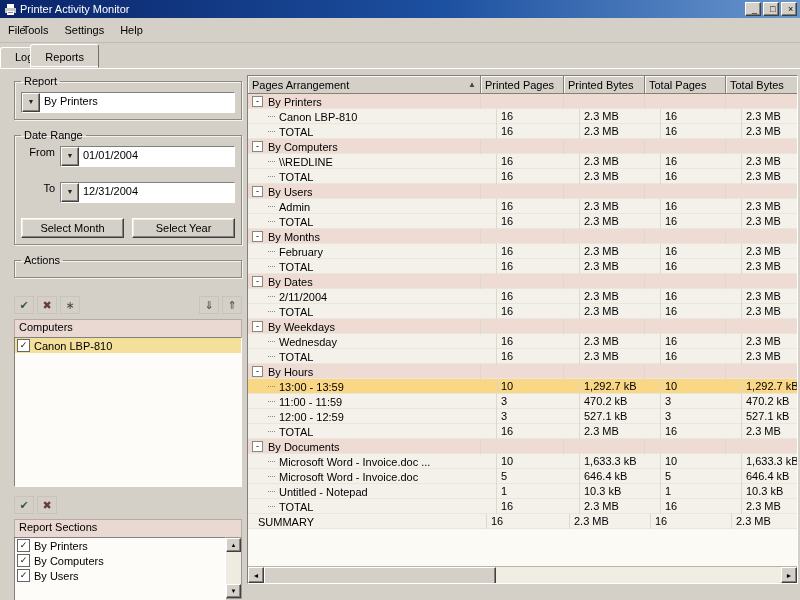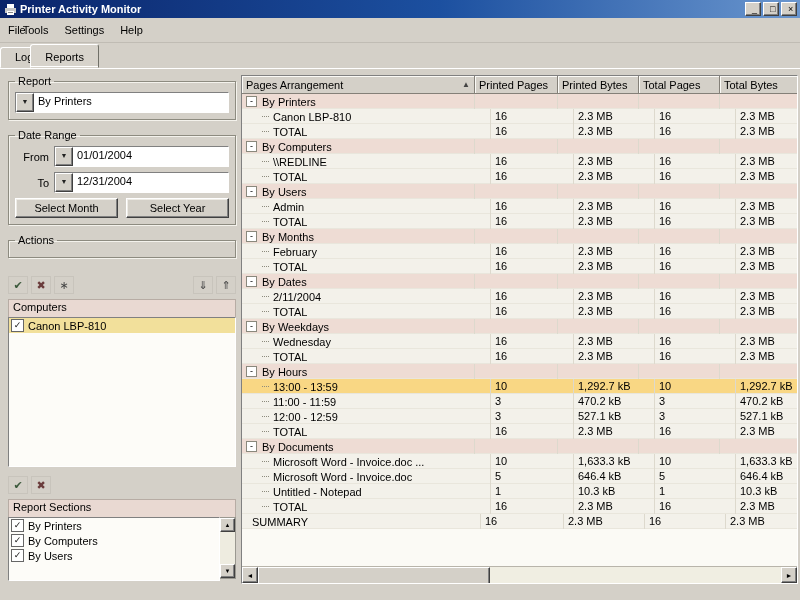--- a/index.html
+++ b/index.html
@@ -4,55 +4,55 @@
 <style>
   html,body{margin:0;padding:0}
   body{width:800px;height:600px;overflow:hidden;background:#d4d0c8;
        font-family:"Liberation Sans",sans-serif;font-size:11px;color:#000}
   .window{width:800px;height:600px;display:flex;flex-direction:column;overflow:hidden}
 
   
   .titlebar{height:18px;flex:none;display:flex;align-items:center;padding:0 2px;
             background:linear-gradient(90deg,#0a246a 0%,#1c50a0 55%,#6a96ce 100%);color:#fff}
   .title-icon{width:13px;height:11px;margin:0 3px 0 2px;flex:none}
-  .title-text{font-weight:bold;font-size:11px;flex:1;white-space:nowrap;overflow:hidden}
+  .title-text{font-weight:normal;font-size:11px;flex:1;white-space:nowrap;overflow:hidden}
   .winbtns{display:flex;gap:2px;padding-right:1px}
   .winbtn{width:16px;height:14px;background:#d4d0c8;color:#000;font-size:9px;line-height:11px;
           text-align:center;border:1px solid;border-color:#fff #404040 #404040 #fff;
           box-shadow:inset -1px -1px 0 #808080;cursor:default;font-family:"Liberation Sans",sans-serif}
 
   
   .menubar{height:24px;display:flex;align-items:center;padding-left:0;background:#d4d0c8;
            border-bottom:1px solid #c0bcb4;overflow:hidden}
   .menu-item{padding:3px 8px;white-space:nowrap}
   .menu-item:nth-child(2){margin-left:-19px} 
 
   
   .tabstrip{height:25px;display:flex;align-items:flex-end;padding-left:0;background:#d4d0c8;overflow:hidden}
   .tab{padding:3px 14px 4px 14px;margin-right:2px;background:#d4d0c8;white-space:nowrap;
        border:1px solid;border-color:#fff #707068 #d4d0c8 #fff;border-top-left-radius:3px;border-top-right-radius:3px}
   .tab:nth-child(2){margin-left:-20px}
   .tab.active{background:#d7d3cb;padding-top:6px;position:relative;border-bottom-color:#d7d3cb;box-shadow:0 -1px 0 #fff inset}
 
   
   .main{flex:1;display:flex;padding-top:4px;border-top:1px solid #fff;min-height:0}
-  .left-panel{width:228px;flex:none;padding:2px 5px 0 8px;display:flex;flex-direction:column}
+  .left-panel{width:228px;flex:none;padding:2px 5px 0 14px;display:flex;flex-direction:column}
   .right-panel{flex:1;display:flex;flex-direction:column;padding:2px 2px 16px 0;min-width:0}
 
   
   fieldset.group{border:1px solid #8d8b80;box-shadow:1px 1px 0 #f4f2ec, inset 1px 1px 0 #f4f2ec;
                  margin:0 0 9px 0;padding:5px 6px 6px 6px;background:#d4d0c8}
   fieldset.group legend{padding:0 3px;font-size:11px}
 
   .combo{display:flex;height:19px;border:1px solid;border-color:#808080 #fff #fff #808080;background:#fff}
   .combo-btn{width:16px;flex:none;background:#d4d0c8;border:1px solid;border-color:#fff #404040 #404040 #fff;
              box-shadow:inset -1px -1px 0 #808080;font-size:7px;line-height:16px;text-align:center;color:#222}
   .combo-text{flex:1;padding:2px 4px;background:#fff;white-space:nowrap;overflow:hidden}
 
-  .date-row{display:flex;align-items:center;margin-bottom:5px}
+  .date-row{display:flex;align-items:flex-start;margin-bottom:15px}
   .date-label{width:34px;text-align:right;padding-right:5px;flex:none}
   .date-row .combo{flex:1}
 
   .btn{background:#d4d0c8;border:1px solid;border-color:#fff #404040 #404040 #fff;
        box-shadow:inset -1px -1px 0 #808080, inset 1px 1px 0 #eeece6;
        font-family:"Liberation Sans",sans-serif;font-size:11px;padding:3px 6px;cursor:default}
   .btn-row{display:flex;gap:8px;margin-top:3px}
   .btn-row .btn{flex:1}
   .btn.wide{width:100%}
 

